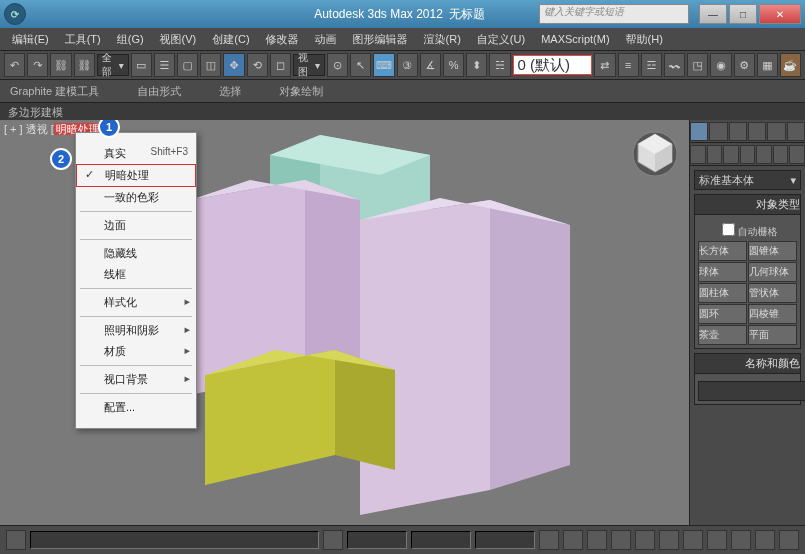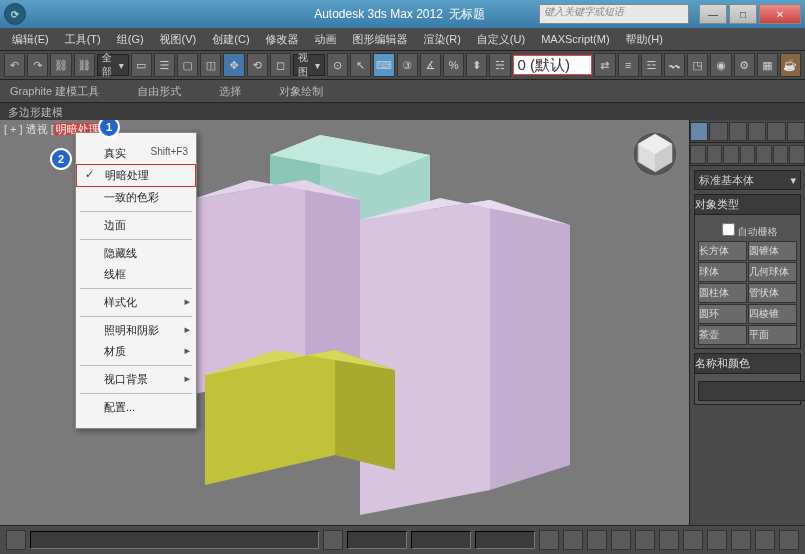--- a/index.html
+++ b/index.html
@@ -30,21 +30,21 @@
 .ctx-item.sub::after{content:"▸";position:absolute;right:6px;color:#555}
 .ctx-item .chk{position:absolute;left:8px;color:#333}
 .ctx-item .hk{position:absolute;right:8px;color:#555;font-size:10px}
 .ctx-sep{height:1px;background:#bbb;margin:3px 4px}
 .nav-cube{position:absolute;top:6px;right:10px;width:50px;height:50px;z-index:5}
 .right-panel{position:absolute;top:120px;right:0;width:115px;bottom:28px;background:#4a4a4a;border-left:1px solid #222}
 .cmd-row{height:22px;display:flex;gap:1px;justify-content:center;align-items:center;background:#4a4a4a;border-bottom:1px solid #222}
 .cmd-ico{width:17px;height:17px;background:#5a5a5a;border:1px solid #333}
 .panel-combo{margin:4px;height:18px;background:#3a3a3a;border:1px solid #222;display:flex;align-items:center;justify-content:space-between;padding:0 4px;font-size:11px}
 .rollout{margin:4px;border:1px solid #222}
-.rollout-header{background:#3a3a3a;color:#ddd;font-size:11px;text-align:left;padding:2px 0;border-bottom:1px solid #222}
+.rollout-header{background:#3a3a3a;color:#ddd;font-size:11px;text-align:right;padding:2px 0;border-bottom:1px solid #222}
 .rollout-body{background:#545454;padding:3px}
 .chk-row{display:flex;align-items:flex-end;justify-content:center;padding:2px;font-size:10px;color:#ccc}
 .chk-row input{margin-right:3px}
 .btn-grid{display:grid;grid-template-columns:1fr 1fr;gap:1px}
 .obj-btn{background:#6a6a6a;border:1px solid #333;color:#ddd;font-size:10px;text-align:left;padding:2px 0}
 .name-box{display:flex;margin-top:4px}
 .name-box input{flex:1;height:16px;background:#3a3a3a;border:1px solid #222;color:#ccc}
 .statusbar{position:absolute;left:0;right:0;bottom:0;height:28px;background:#4a4a4a;border-top:1px solid #222;display:flex;align-items:center;padding:0 6px;gap:4px}
 .sb-field{height:16px;background:#3a3a3a;border:1px inset #222;padding:0 4px;font-size:10px;display:flex;align-items:center;min-width:50px}
 .sb-ico{width:18px;height:18px;background:#5a5a5a;border:1px solid #333}

